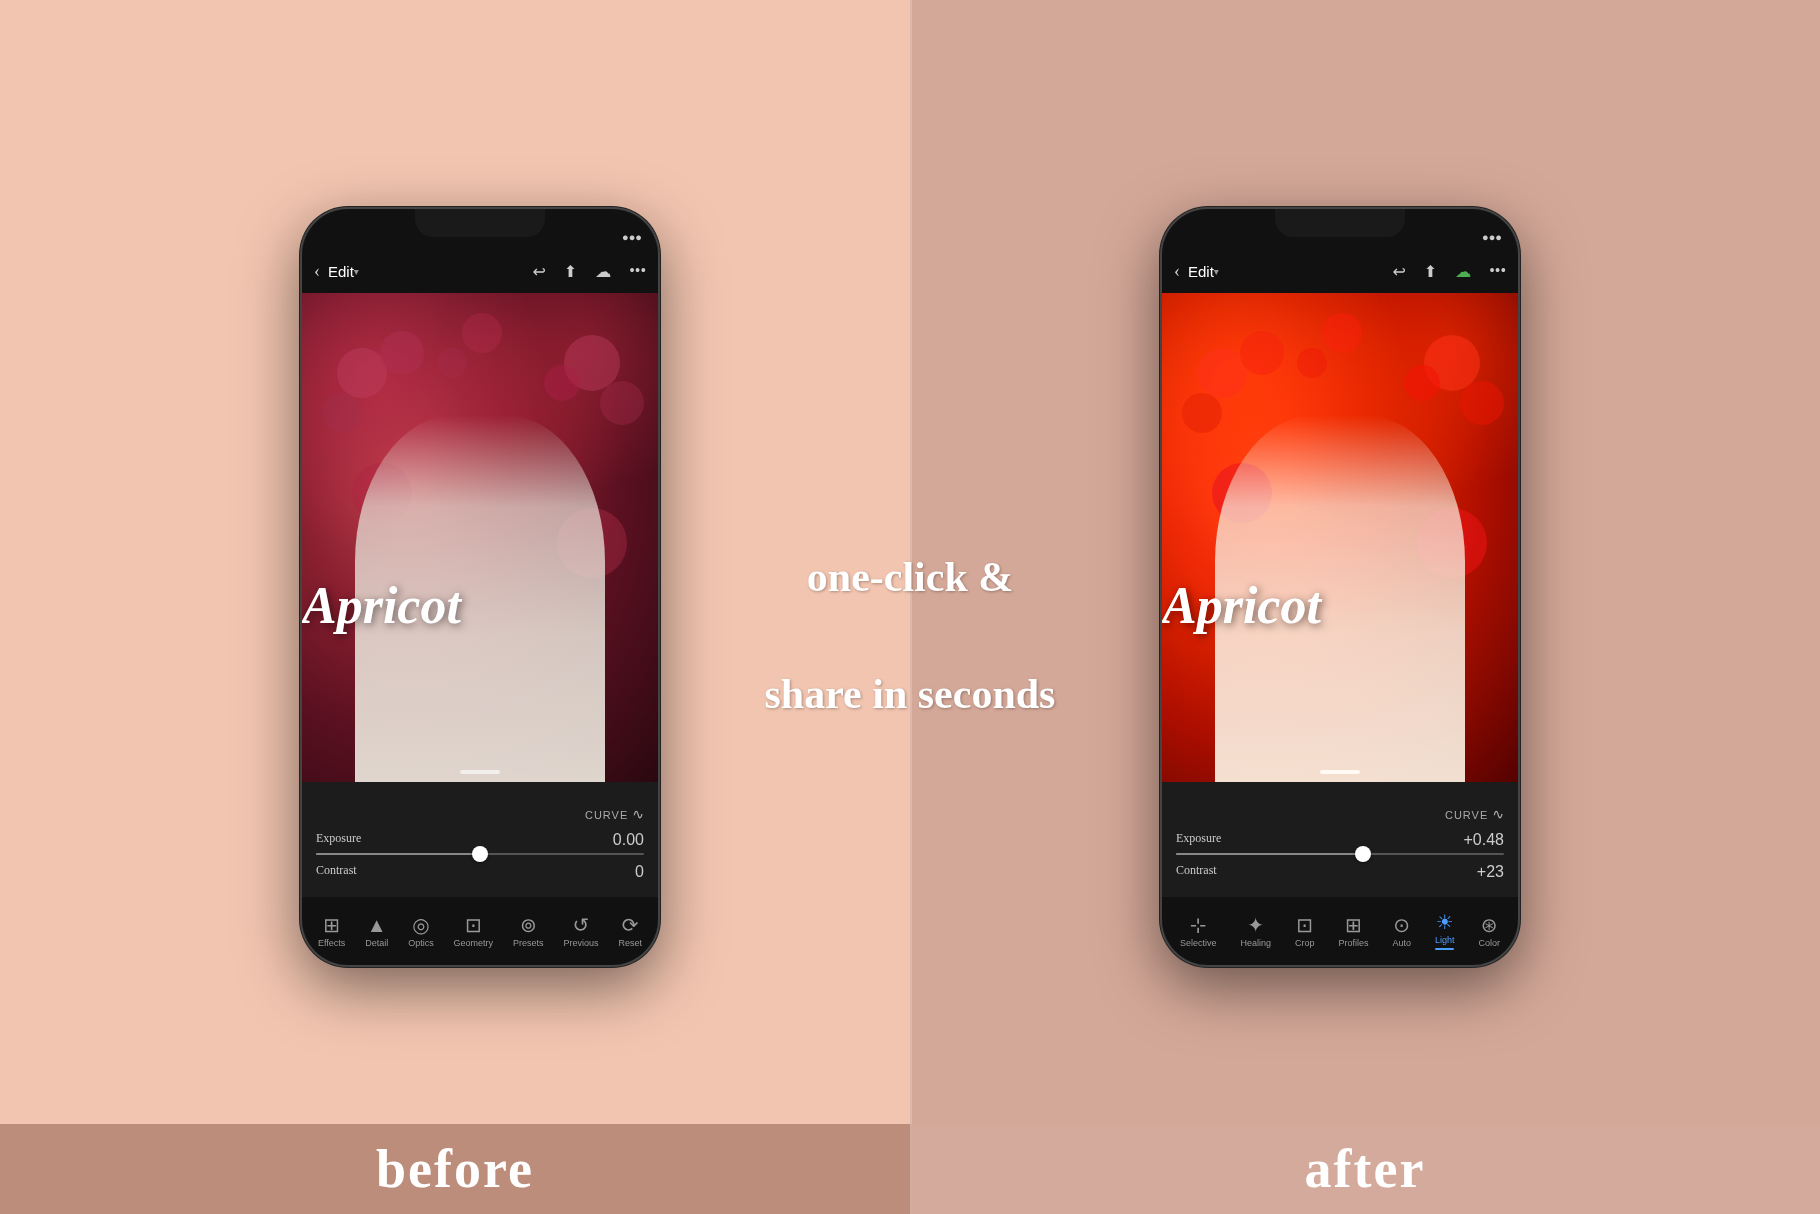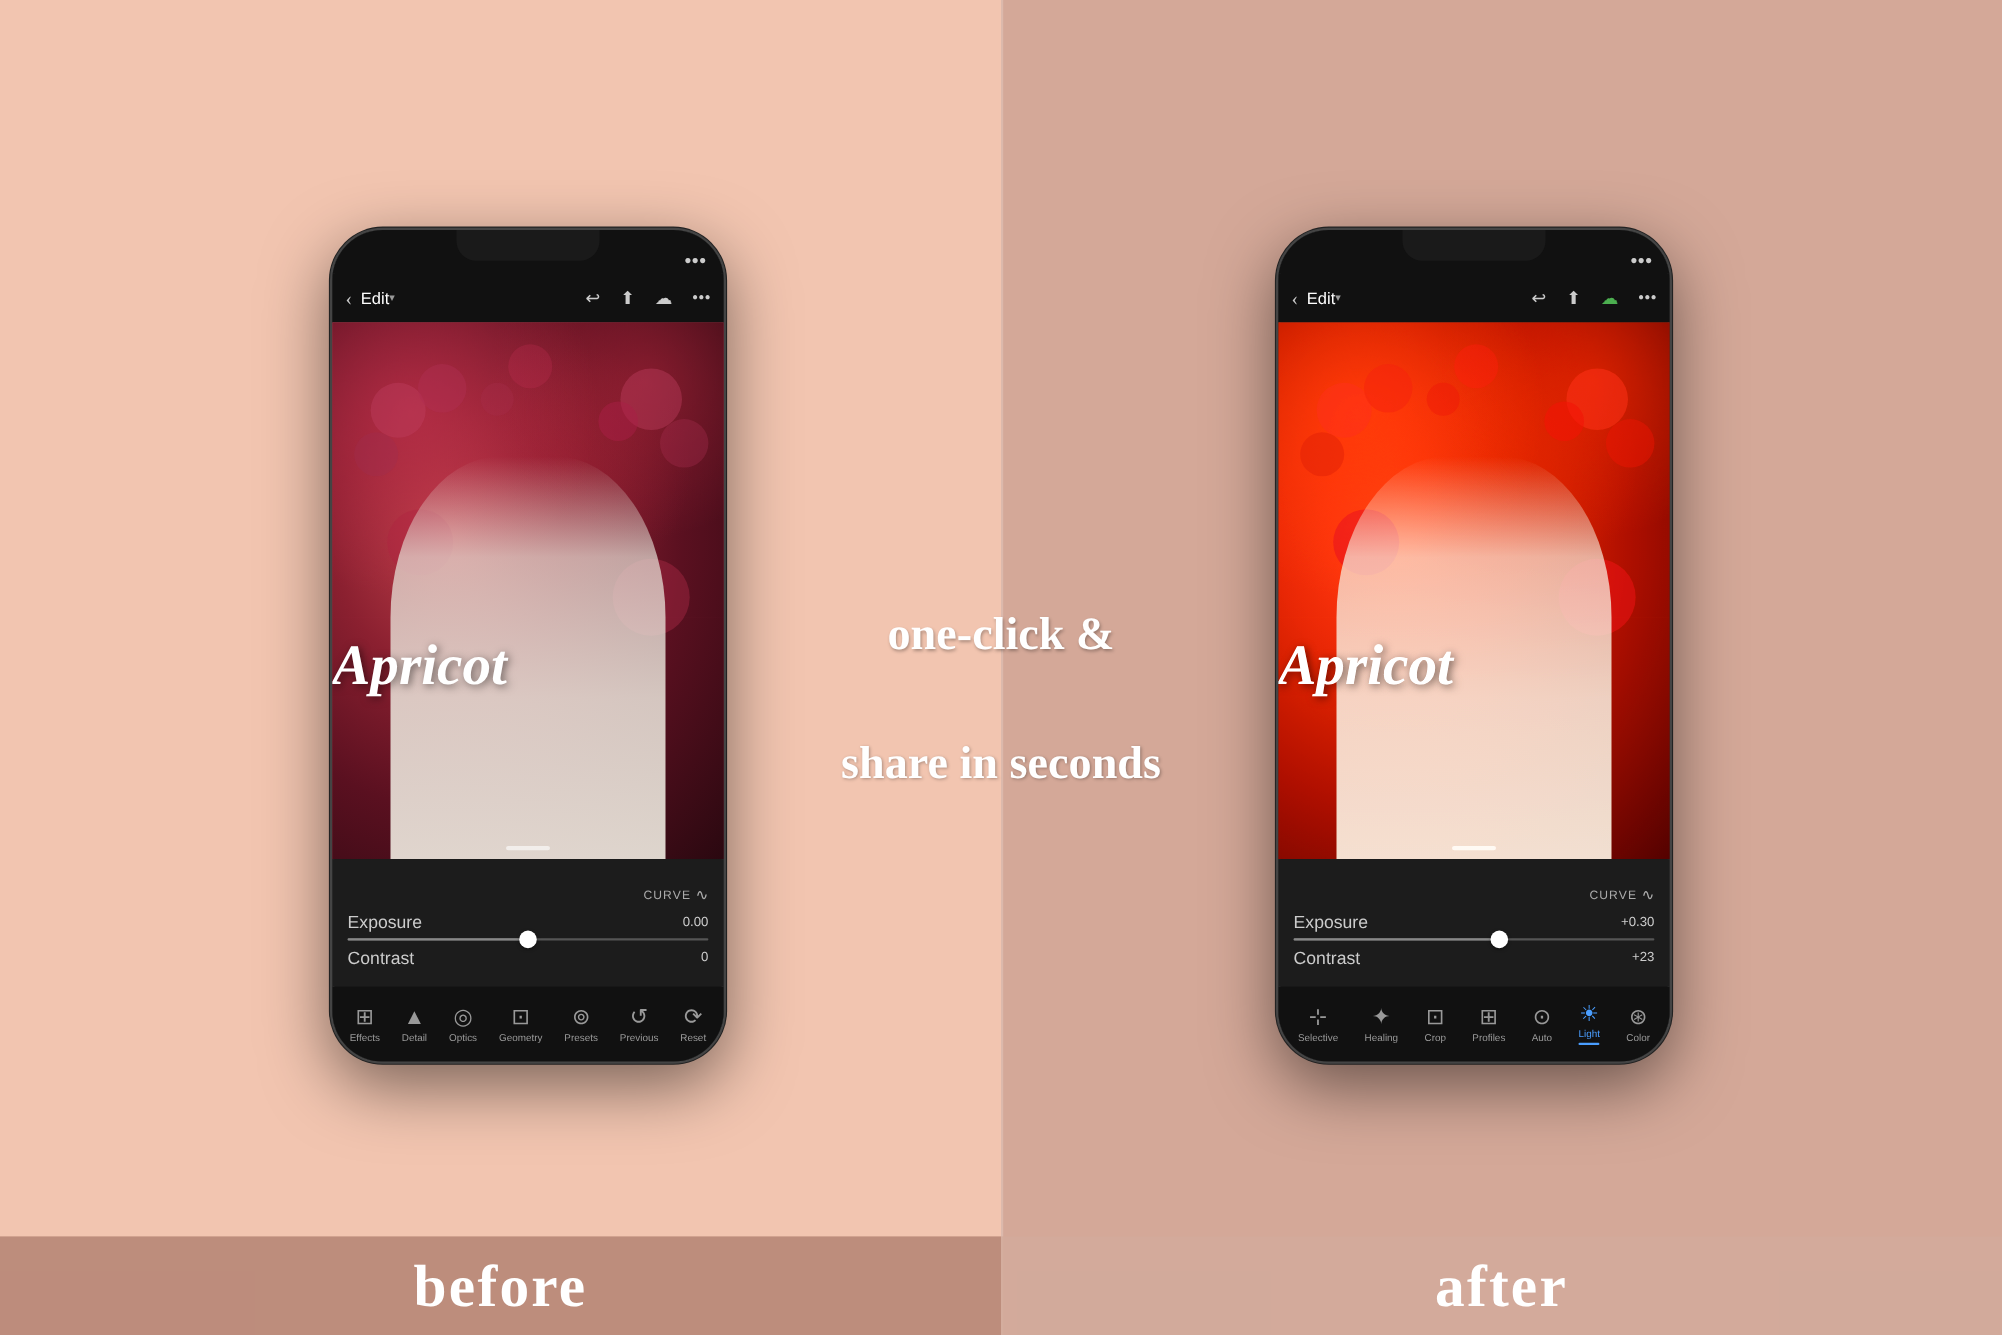--- a/index.html
+++ b/index.html
@@ -254,27 +254,27 @@
     .slider-row {
       margin-bottom: 8px;
     }
     .slider-label-row {
       display: flex;
       justify-content: space-between;
       margin-bottom: 4px;
     }
     .slider-label {
       color: #ccc;
-      font-family: Liberation Sans, sans-serif;
-      font-size: 16px;
+      font-family: Liberation Serif, serif;
+      font-size: 12px;
     }
     .slider-value {
       color: #ccc;
       font-family: Arial, sans-serif;
-      font-size: 12px;
+      font-size: 16px;
     }
     .slider-track {
       height: 2px;
       background: #555;
       border-radius: 1px;
       position: relative;
     }
     .slider-fill {
       height: 100%;
       background: #888;
@@ -505,21 +505,21 @@
 
     <div class="phone-panel">
       <div class="curve-row">
         <span class="curve-label">CURVE</span>
         <span class="curve-icon">∿</span>
       </div>
 
       <div class="slider-row">
         <div class="slider-label-row">
           <span class="slider-label">Exposure</span>
-          <span class="slider-value">+0.30</span>
+          <span class="slider-value">+0.48</span>
         </div>
         <div class="slider-track">
           <div class="slider-fill" style="width:57%;"></div>
           <div class="slider-thumb" style="left:calc(57% - 8px);"></div>
         </div>
       </div>
 
       <div class="slider-row">
         <div class="slider-label-row">
           <span class="slider-label">Contrast</span>

